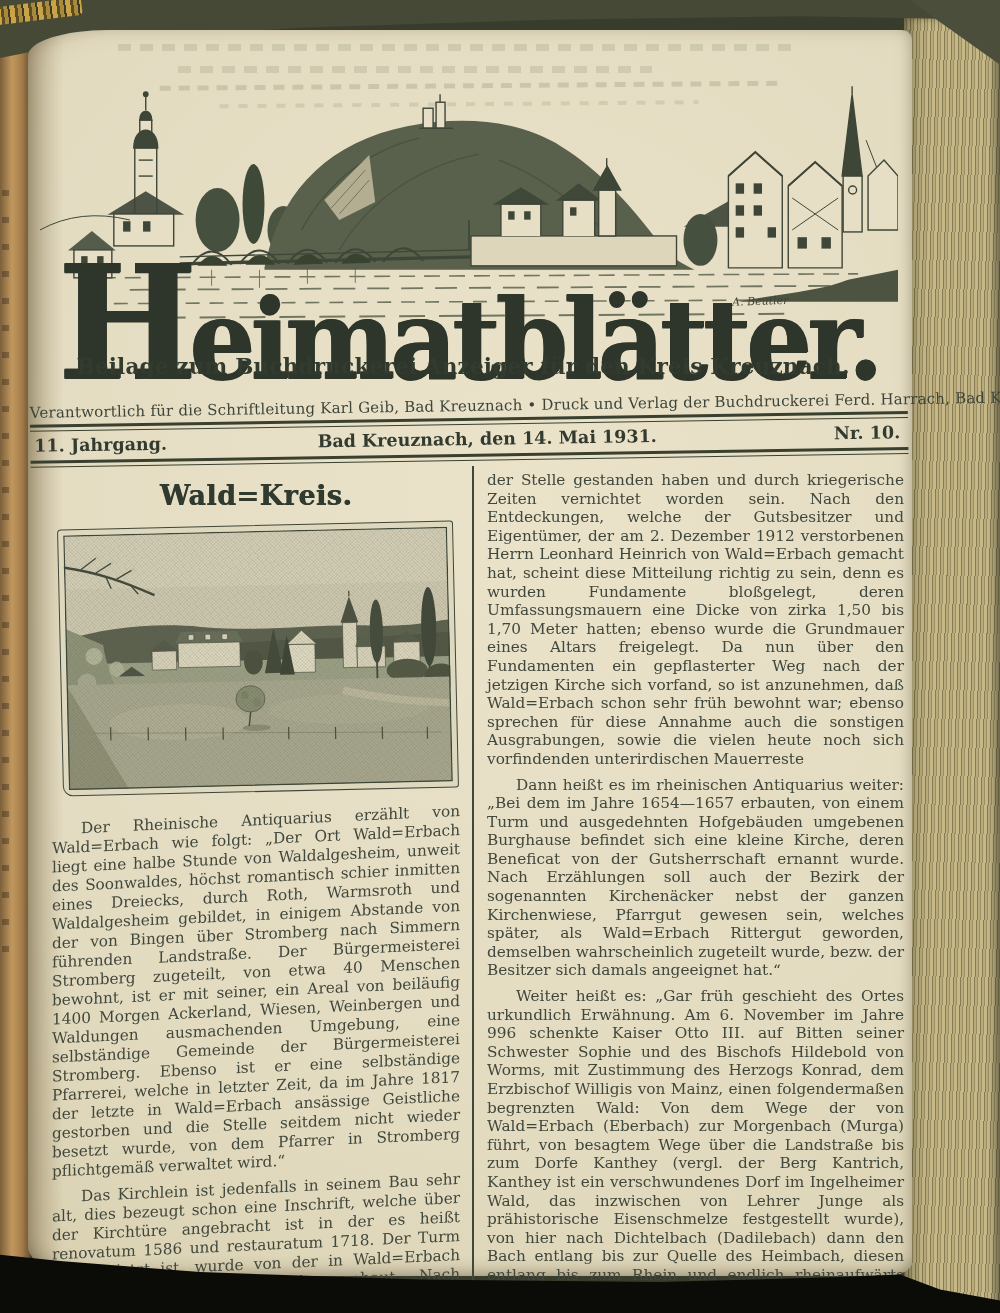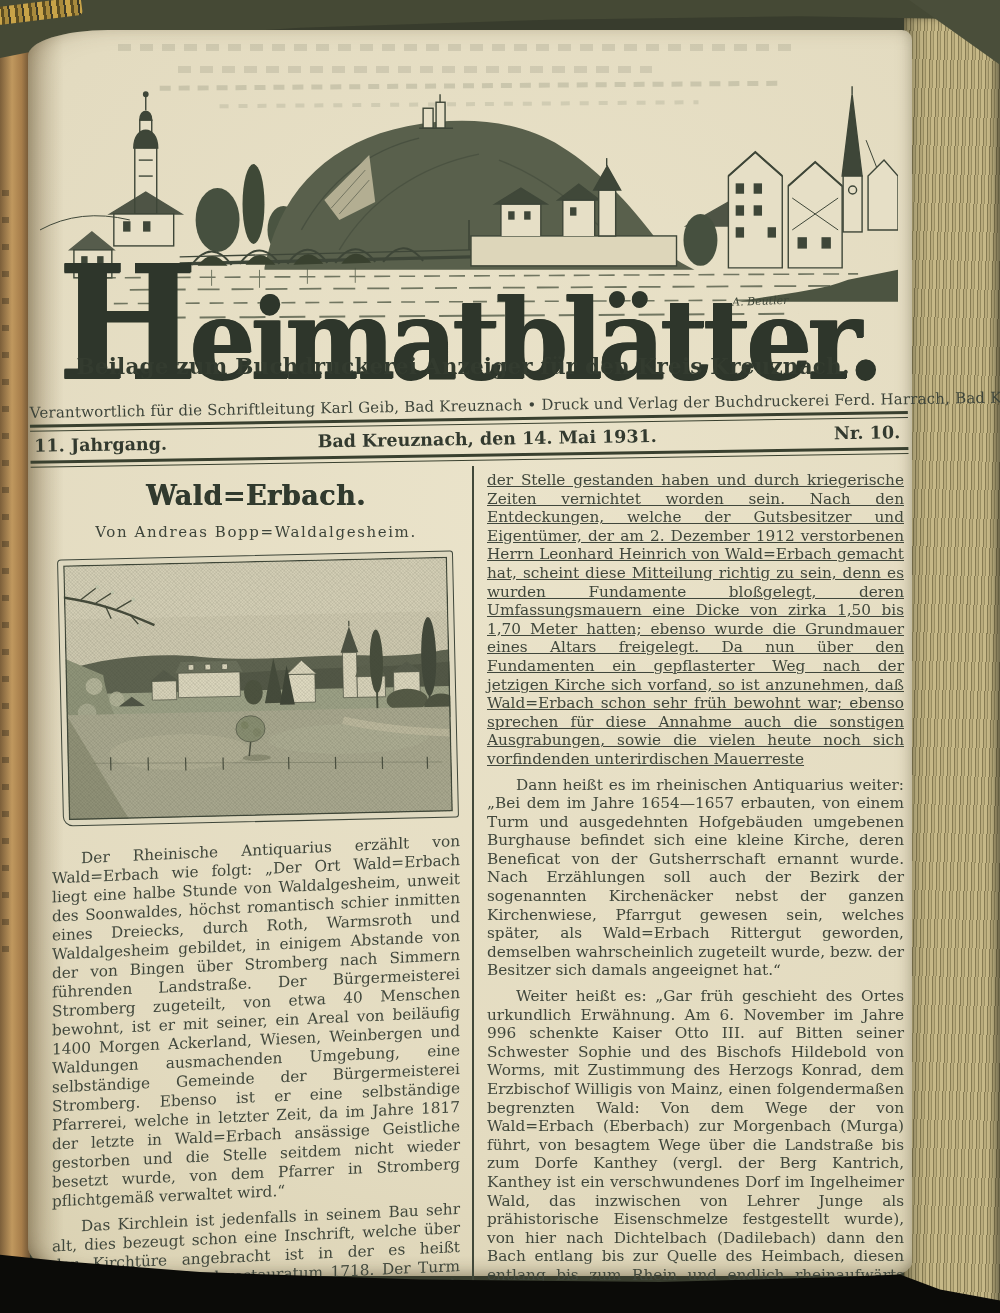--- a/index.html
+++ b/index.html
@@ -57,21 +57,21 @@
   .dateline .mid{flex:1;text-align:center;}
   .dateline .iss{width:200px;text-align:right;padding-right:6px;}
 
   
   .columns{display:flex;margin-top:10px;padding:0 6px 0 24px;}
   .col-left{width:408px;}
   .divider{width:2px;background:#414839;margin:2px 13px 0 12px;min-height:778px;}
   .col-right{flex:1;padding-right:2px;}
   p.body{margin:7px 0 0;font-size:15.3px;line-height:18.6px;text-align:justify;text-indent:1.9em;color:#40473c;}
   .col-left p.body{line-height:19px;}
-  p.body.no-indent{text-indent:0;text-decoration:underline;}
+  p.body.no-indent{text-indent:0;}
   .curl{transform:skewY(-2.6deg);transform-origin:100% 0;margin-top:10px;}
 
   .article-title{margin:16px 0 0;text-align:center;font-size:27px;font-weight:700;color:#313a2e;
     letter-spacing:.5px;text-shadow:.6px 0 currentColor;}
   .byline{margin:12px 0 0;text-align:center;font-size:15px;letter-spacing:1.6px;color:#3d443a;}
 
   
   .photo{position:relative;margin:14px 4px 4px 8px;padding:5px;border:1.6px solid #3e463a;
     transform:rotate(-1.3deg);background:#ded8bf;border-radius:4px 3px 3px 10px;}
   .photo svg{display:block;width:100%;height:auto;}
@@ -223,22 +223,21 @@
         <span class="vol">11. Jahrgang.</span>
         <span class="mid">Bad Kreuznach, den 14. Mai 1931.</span>
         <span class="iss">Nr. 10.</span>
       </div>
       <div class="rule"></div>
     </div>
 
     <main class="columns">
 
       <section class="col-left">
-        <h2 class="article-title">Wald=Erbach.</h2>
-        <p class="byline">Von Andreas Bopp=Waldalgesheim.</p>
+        <h2 class="article-title">Wald=Kreis.</h2>
 
         <figure class="photo">
           <svg viewBox="0 0 410 272">
             <rect x="0" y="0" width="410" height="272" fill="#ccc7ae"></rect>
             <rect x="0" y="0" width="410" height="58" fill="#d2cdb4"></rect>
             <g>
               <path d="M0 112 C40 100 95 95 145 101 C220 109 265 100 330 104 C370 106 392 101 410 99 L410 142 L0 142 Z" fill="#5e6350"></path>
               <path d="M150 122 C240 113 330 119 410 112 L410 152 L150 152 Z" fill="#525746"></path>
             </g>
             <rect x="0" y="138" width="410" height="32" fill="#9ba085"></rect>

